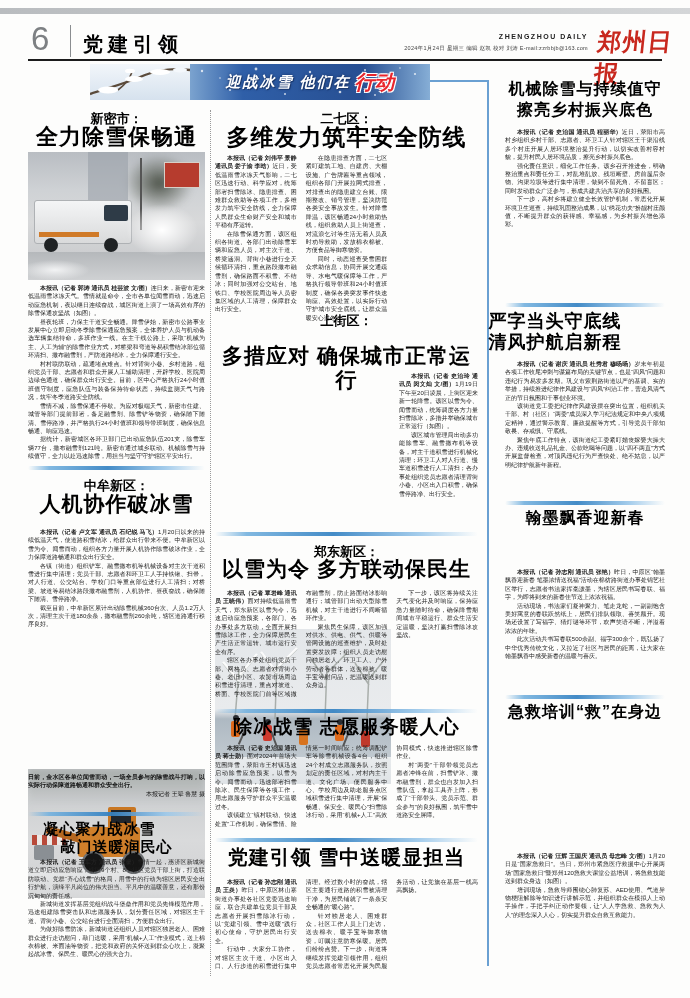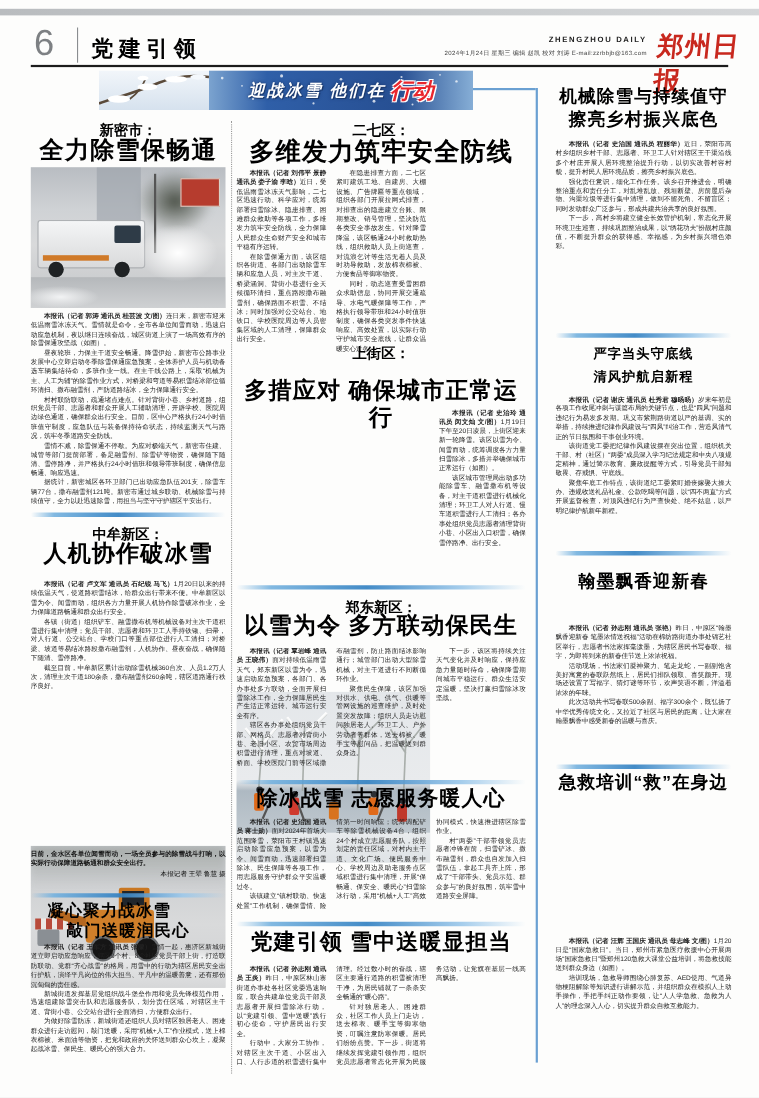--- a/index.html
+++ b/index.html
@@ -246,33 +246,33 @@
     <span style="display:block;">擦亮乡村振兴底色</span>
   </div>
   <div class="abs body" style="left:505px;top:128px;width:160px;height:170px;">
     <p><span class="byline">本报讯（记者 史治国 通讯员 程丽华）</span><span>近日，荥阳市高村乡组织乡村干部、志愿者、环卫工人针对辖区王干渠沿线多个村庄开展人居环境整治提升行动，以切实改善村容村貌，提升村民人居环境品质，擦亮乡村振兴底色。</span></p>
     <p>强化责任意识，细化工作任务。该乡召开推进会，明确整治重点和责任分工，对乱堆乱放、残垣断壁、房前屋后杂物、沟渠垃圾等进行集中清理，做到不留死角、不留盲区；同时发动群众广泛参与，形成共建共治共享的良好氛围。</p>
     <p>下一步，高村乡将建立健全长效管护机制，常态化开展环境卫生巡查，持续巩固整治成果，以“绣花功夫”扮靓村庄颜值，不断提升群众的获得感、幸福感，为乡村振兴增色添彩。</p>
   </div>
 
   <div class="abs hdiv" style="left:505px;top:303px;width:160px;"></div>
 
-  <div class="abs headline" style="left:505px;top:311px;width:160px;font-size:12px;line-height:21px;">
+  <div class="abs headline" style="left:475px;top:311px;width:160px;font-size:18px;line-height:21px;">
     <span style="display:block;">严字当头守底线</span>
     <span style="display:block;">清风护航启新程</span>
   </div>
   <div class="abs body" style="left:505px;top:360px;width:160px;height:136px;">
     <p><span class="byline">本报讯（记者 谢庆 通讯员 杜秀君 穆旸旸）</span><span>岁末年初是各项工作收尾冲刺与谋篇布局的关键节点，也是“四风”问题和违纪行为易发多发期。巩义市紫荆路街道以严的基调、实的举措，持续推进纪律作风建设与“四风”纠治工作，营造风清气正的节日氛围和干事创业环境。</span></p>
     <p>该街道党工委把纪律作风建设摆在突出位置，组织机关干部、村（社区）“两委”成员深入学习纪法规定和中央八项规定精神，通过警示教育、廉政提醒等方式，引导党员干部知敬畏、存戒惧、守底线。</p>
     <p>聚焦年底工作特点，该街道纪工委紧盯婚丧嫁娶大操大办、违规收送礼品礼金、公款吃喝等问题，以“四不两直”方式开展监督检查，对顶风违纪行为严查快处、绝不姑息，以严明纪律护航新年新程。</p>
   </div>
 
   <div class="abs hdiv" style="left:505px;top:501px;width:160px;"></div>
 
-  <div class="abs headline" style="left:505px;top:519px;width:160px;font-size:16px;line-height:21px;">
+  <div class="abs headline" style="left:505px;top:507px;width:160px;font-size:16px;line-height:21px;">
     <span style="display:block;">翰墨飘香迎新春</span>
   </div>
   <div class="abs body" style="left:505px;top:568px;width:160px;height:122px;">
     <p><span class="byline">本报讯（记者 孙志刚 通讯员 张艳）</span><span>昨日，中原区“翰墨飘香迎新春 笔墨浓情送祝福”活动在棉纺路街道办事处锦艺社区举行，志愿者书法家挥毫泼墨，为辖区居民书写春联、福字，为即将到来的新春佳节送上浓浓祝福。</span></p>
     <p>活动现场，书法家们凝神聚力、笔走龙蛇，一副副饱含美好寓意的春联跃然纸上，居民们排队领取、喜笑颜开。现场还设置了写福字、猜灯谜等环节，欢声笑语不断，洋溢着浓浓的年味。</p>
     <p>此次活动共书写春联500余副、福字300余个，既弘扬了中华优秀传统文化，又拉近了社区与居民的距离，让大家在翰墨飘香中感受新春的温暖与喜庆。</p>
   </div>
 
   <div class="abs hdiv" style="left:505px;top:695px;width:160px;"></div>
 

